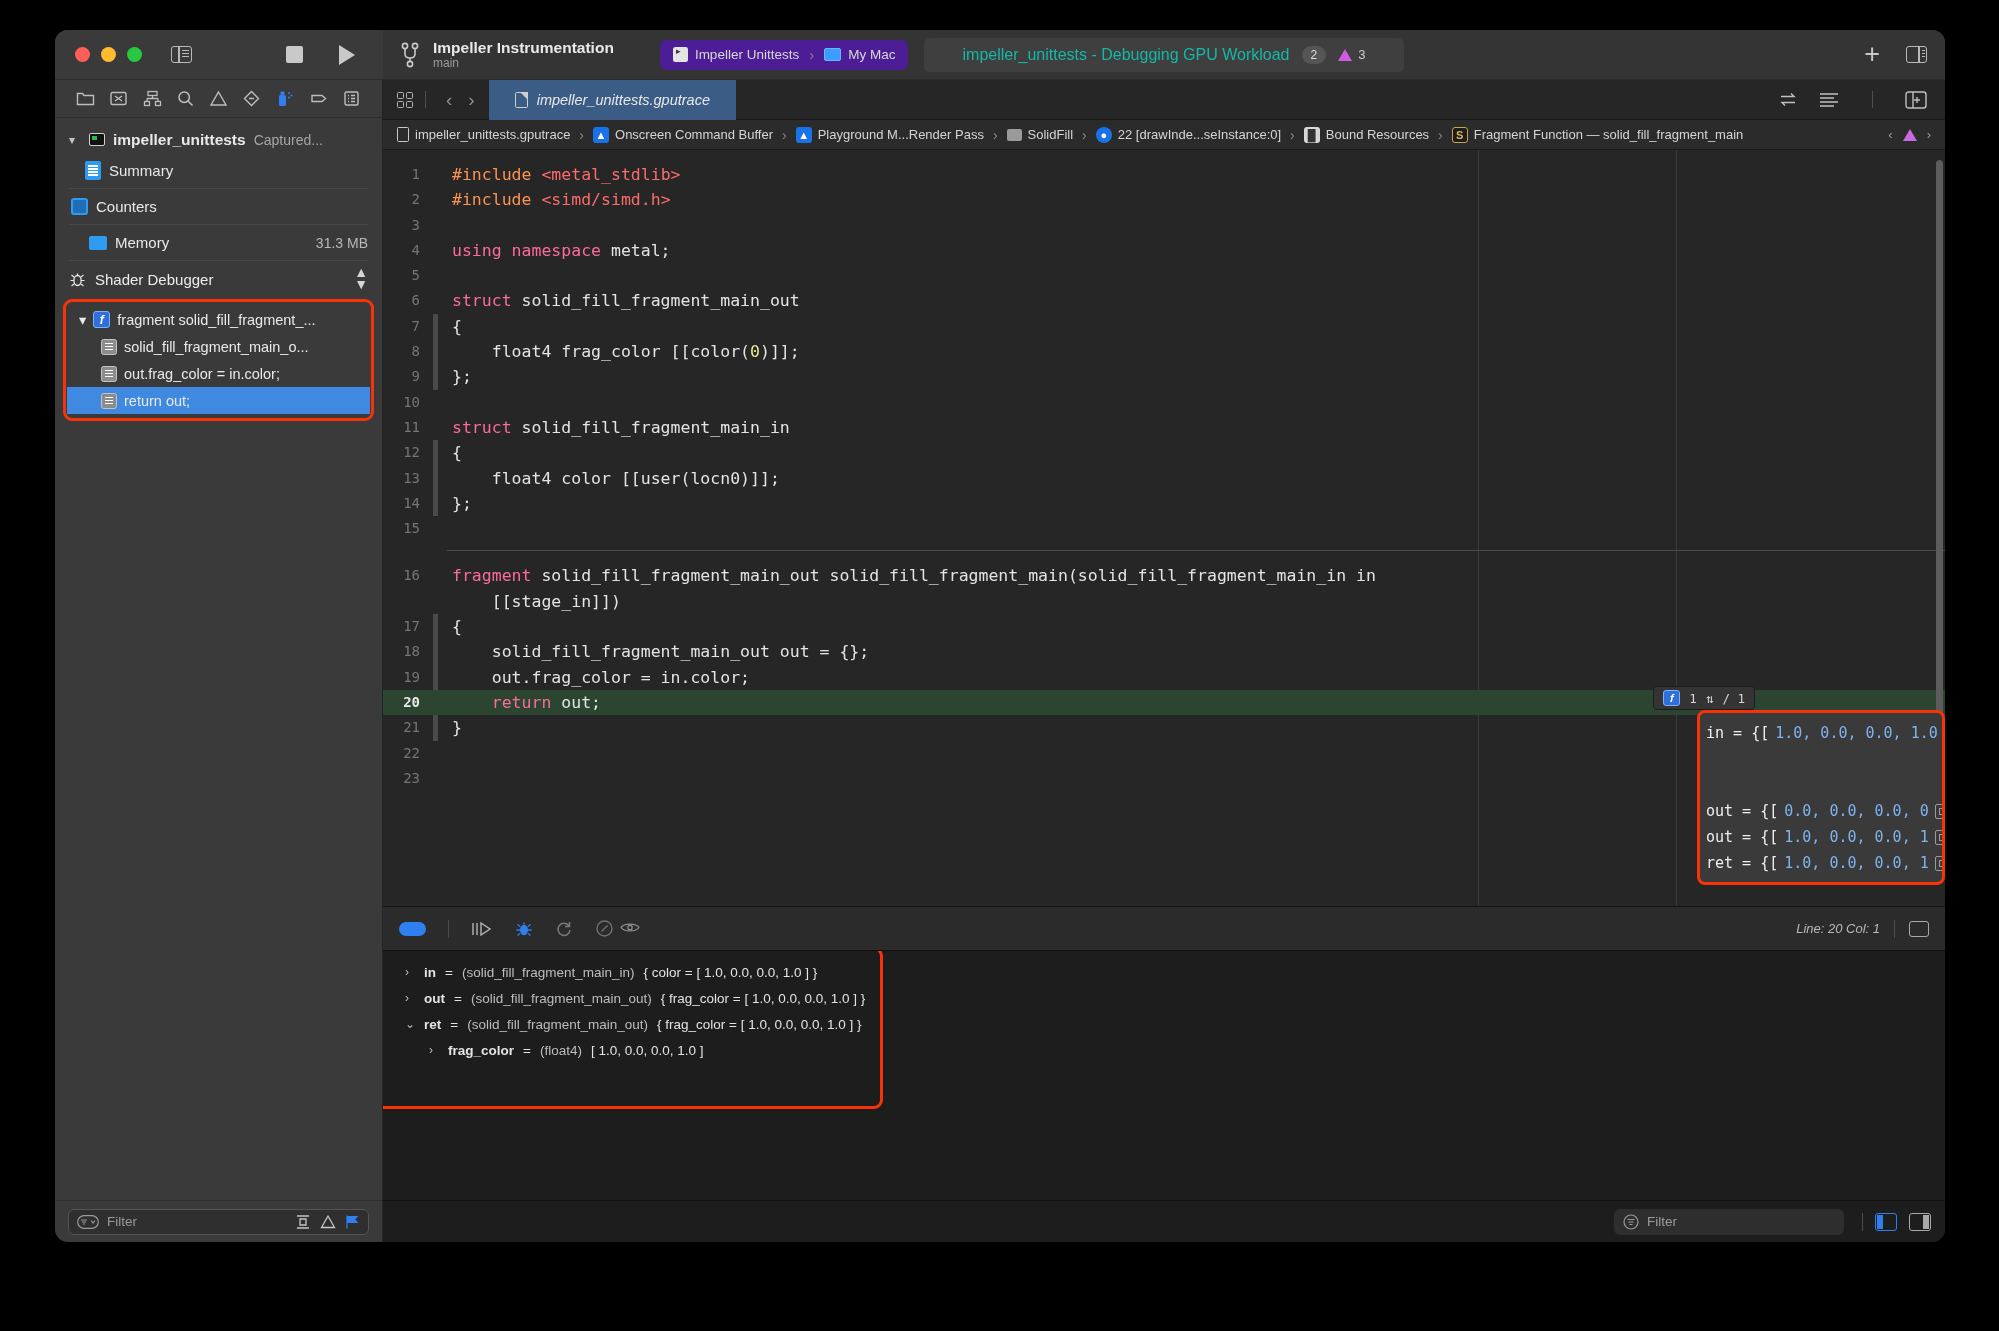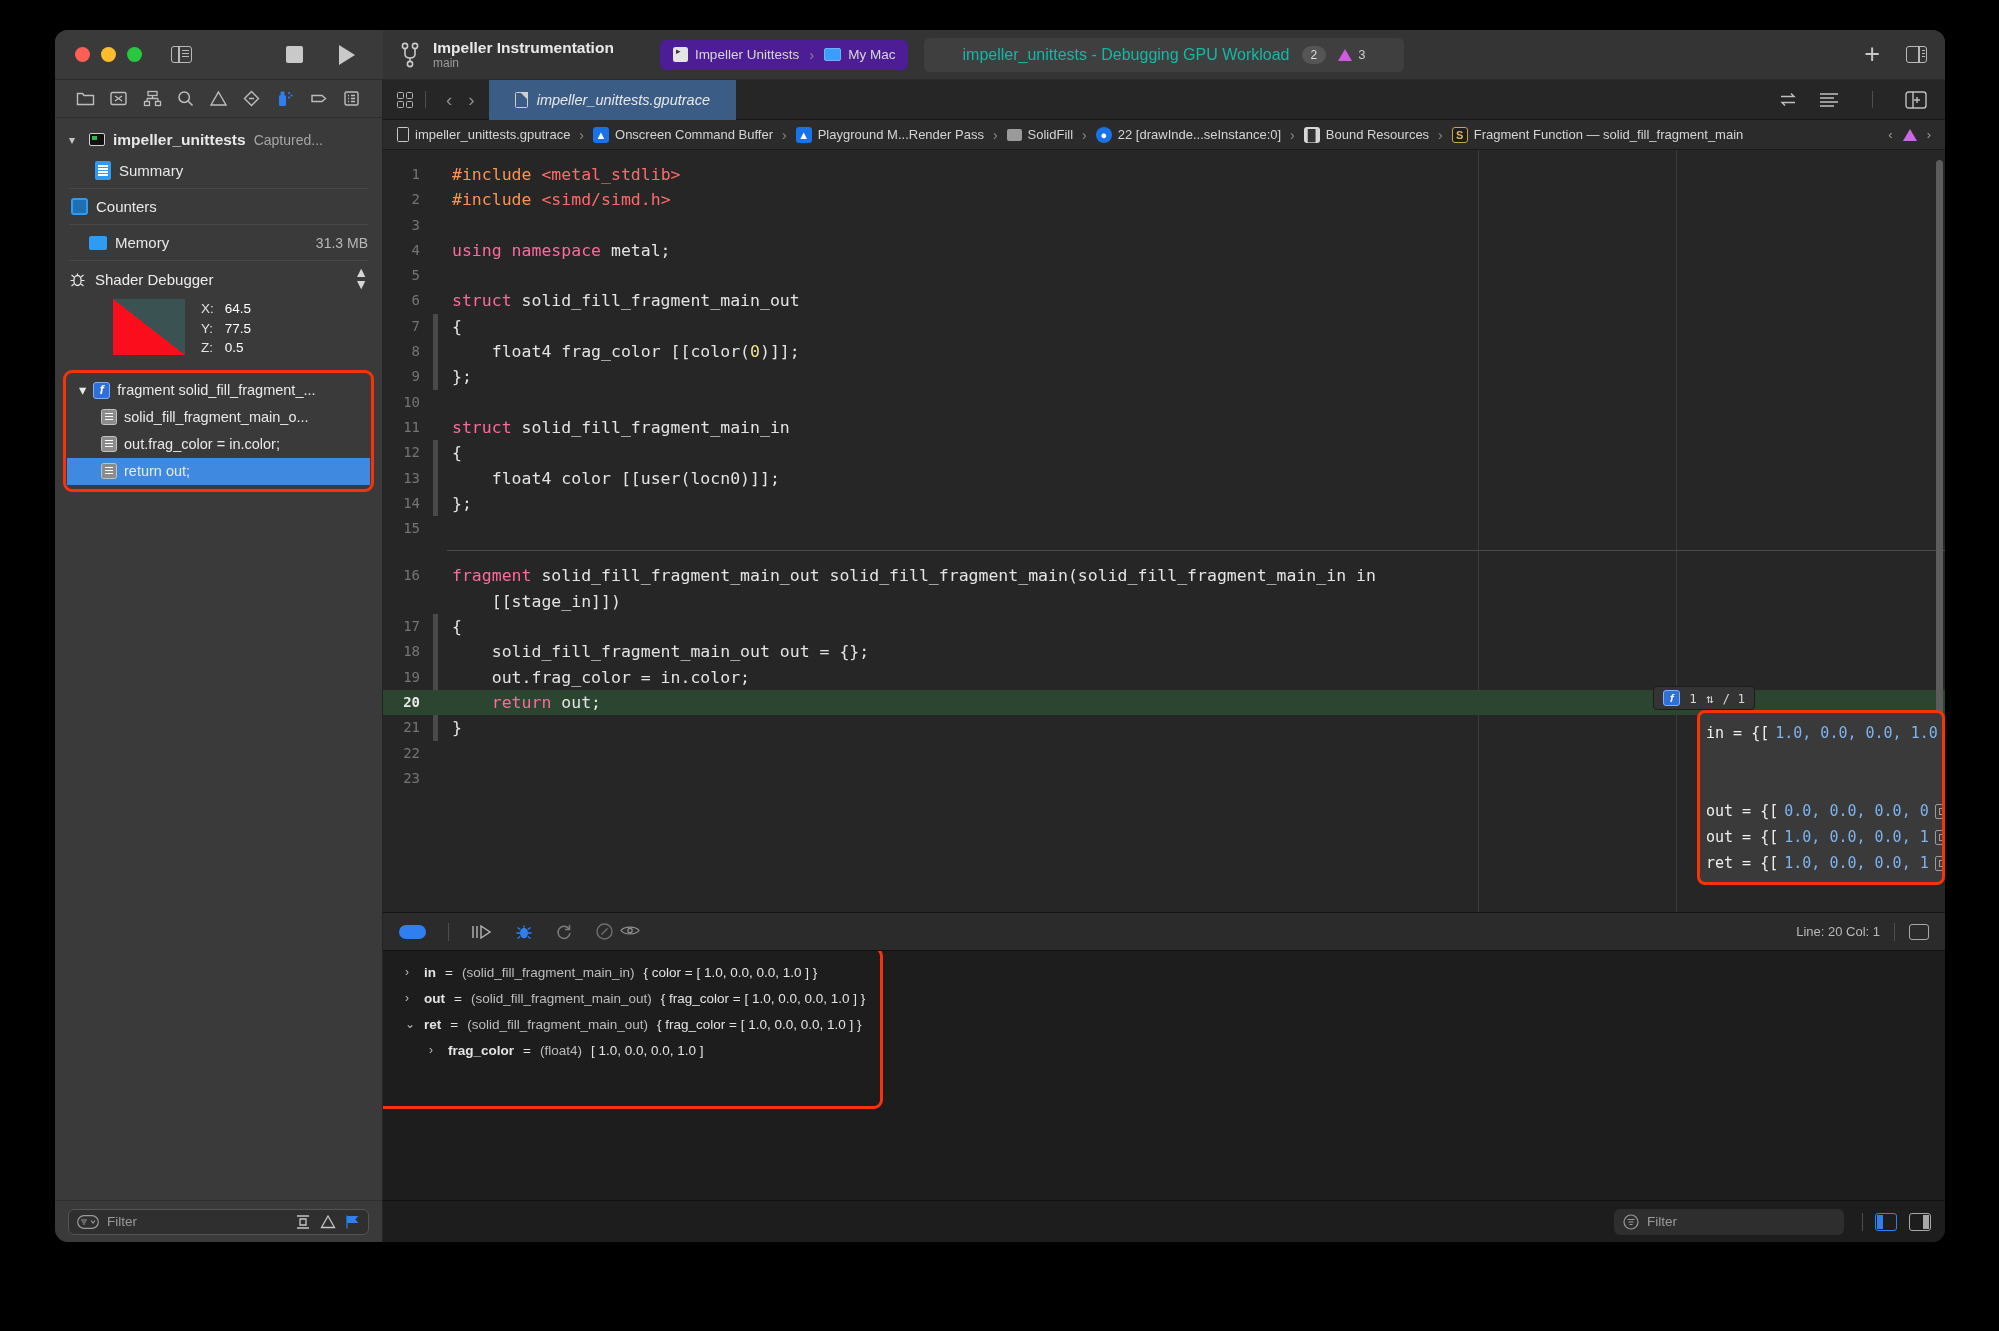--- a/index.html
+++ b/index.html
@@ -195,22 +195,22 @@
     font-family:"DejaVu Sans Mono",monospace;font-size:15px;color:#efefef;white-space:nowrap;overflow:hidden;}
   .vrow .vv{color:#7fb3ee;}
   .vspacer{height:52px;}
   .vbtn{margin-left:auto;width:17px;height:15px;border:1.4px solid #9b9b9b;border-radius:2px;position:relative;flex:0 0 17px;}
   .vbtn:after{content:"";position:absolute;left:3px;top:3px;right:3px;bottom:3px;border:1.3px solid #9b9b9b;}
 
   .gutterbar{position:absolute;left:1095px;top:0;bottom:0;width:1px;background:#3a3a3a;}
   .gutterbar2{position:absolute;left:1293px;top:0;bottom:0;width:1px;background:#3a3a3a;}
 
   
-  .dbgbar{height:38px;background:#2b2b2b;border-top:1px solid #141414;display:flex;align-items:center;
-    padding:0 16px;gap:22px;}
+  .dbgbar{height:44px;background:#2b2b2b;border-top:1px solid #141414;display:flex;align-items:center;
+    padding:0 16px;gap:22px;font-style:italic;}
   .dbg-pill{width:27px;height:14px;background:#2f7ff0;border-radius:8px;}
   .vsep{width:1px;height:18px;background:#4c4c4c;}
   .dbg-right{margin-left:auto;display:flex;align-items:center;gap:14px;color:#b9b9b9;font-size:13px;}
   .eye-mid{position:absolute;left:565px;}
 
   .console{height:250px;background:#1d1d1d;border-top:1px solid #111;position:relative;overflow:hidden;}
   .console-lines{padding:8px 0 0 0;font-family:"Liberation Sans",sans-serif;}
   .cline{display:flex;align-items:center;height:26px;font-size:13.5px;color:#e3e3e3;padding-left:22px;gap:9px;white-space:nowrap;}
   .cline .tw{color:#bbb;font-size:12px;width:10px;flex:0 0 10px;}
   .cline .nm{font-weight:bold;}
@@ -323,21 +323,21 @@
         </svg>
       </div>
 
       <div class="nav-list">
         <div class="nav-row">
           <span class="chev">▾</span>
           <span class="proj-icon"></span>
           <span class="nav-name">impeller_unittests</span>
           <span class="nav-sub">Captured...</span>
         </div>
-        <div class="nav-row" style="padding-left:40px">
+        <div class="nav-row" style="padding-left:30px">
           <span class="doc-icon"></span>
           <span>Summary</span>
         </div>
         <div class="nav-hr"></div>
         <div class="nav-row" style="padding-left:16px">
           <span class="chip-icon"></span>
           <span>Counters</span>
         </div>
         <div class="nav-hr"></div>
         <div class="nav-row" style="padding-left:34px">
@@ -349,31 +349,20 @@
 
         <div class="shader-row">
           <svg width="17" height="17" viewBox="0 0 17 17">
             <ellipse cx="8.5" cy="9.5" rx="3.6" ry="5" fill="none" stroke="#e8e8e8" stroke-width="1.3"></ellipse>
             <path d="M8.5 4.5v-2M5 6L2.5 4M12 6l2.5-2M4.9 9.5H1.5M12.1 9.5h3.4M5 13l-2.5 2M12 13l2.5 2" stroke="#e8e8e8" stroke-width="1.2"></path>
           </svg>
           <span>Shader Debugger</span>
           <span class="stepper">▲<br>▼</span>
         </div>
 
-        <div class="preview-block">
-          <div class="preview-img"></div>
-          <div class="coords">
-            <div><span class="k">X:</span>
-                 <span class="v">64.5</span></div>
-            <div><span class="k">Y:</span>
-                 <span class="v">77.5</span></div>
-            <div><span class="k">Z:</span>
-                 <span class="v">0.5</span></div>
-          </div>
-        </div>
 
         <div class="tree-box">
           <div class="redbox"></div>
           <div style="padding:7px 4px;">
             <div class="tree-row">
               <span class="chev">▾</span>
               <span class="f-icon">f</span>
               <span>fragment solid_fill_fragment_...</span>
             </div>
             <div class="tree-row indent1">

